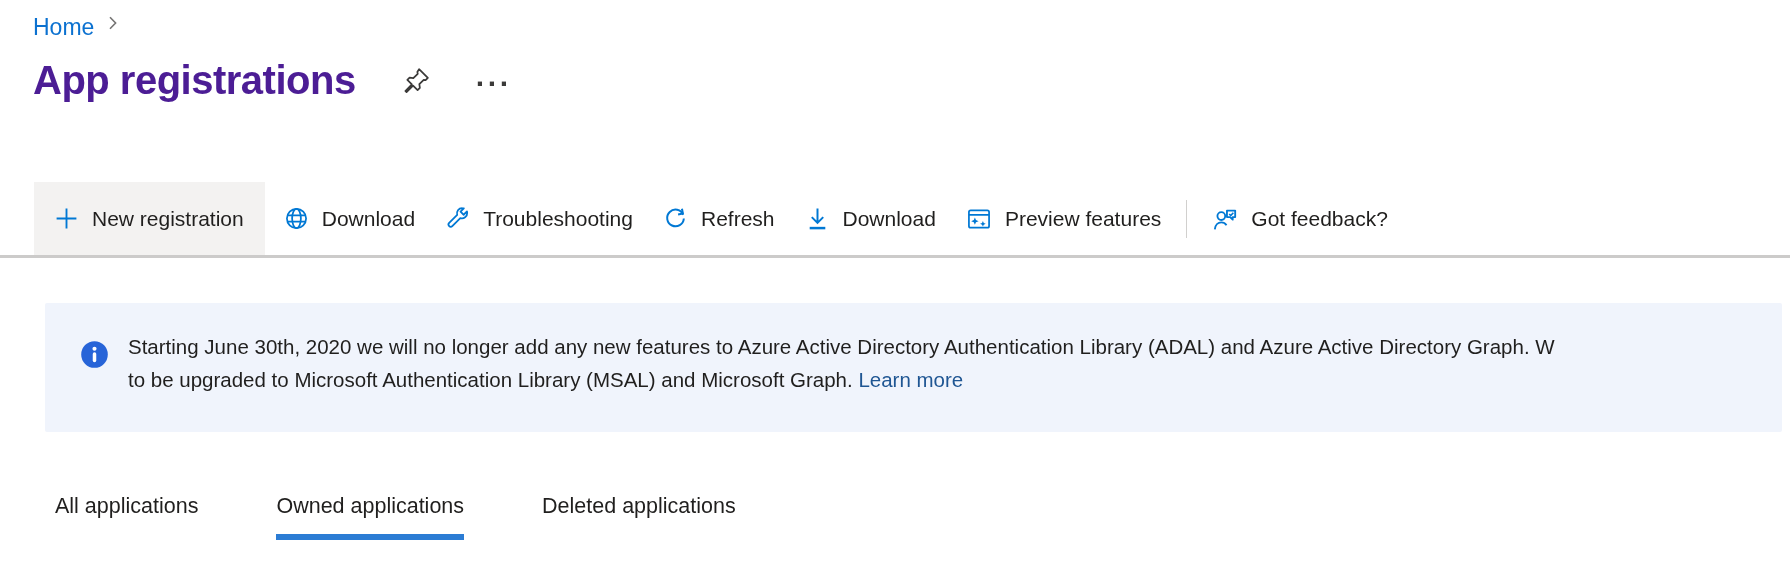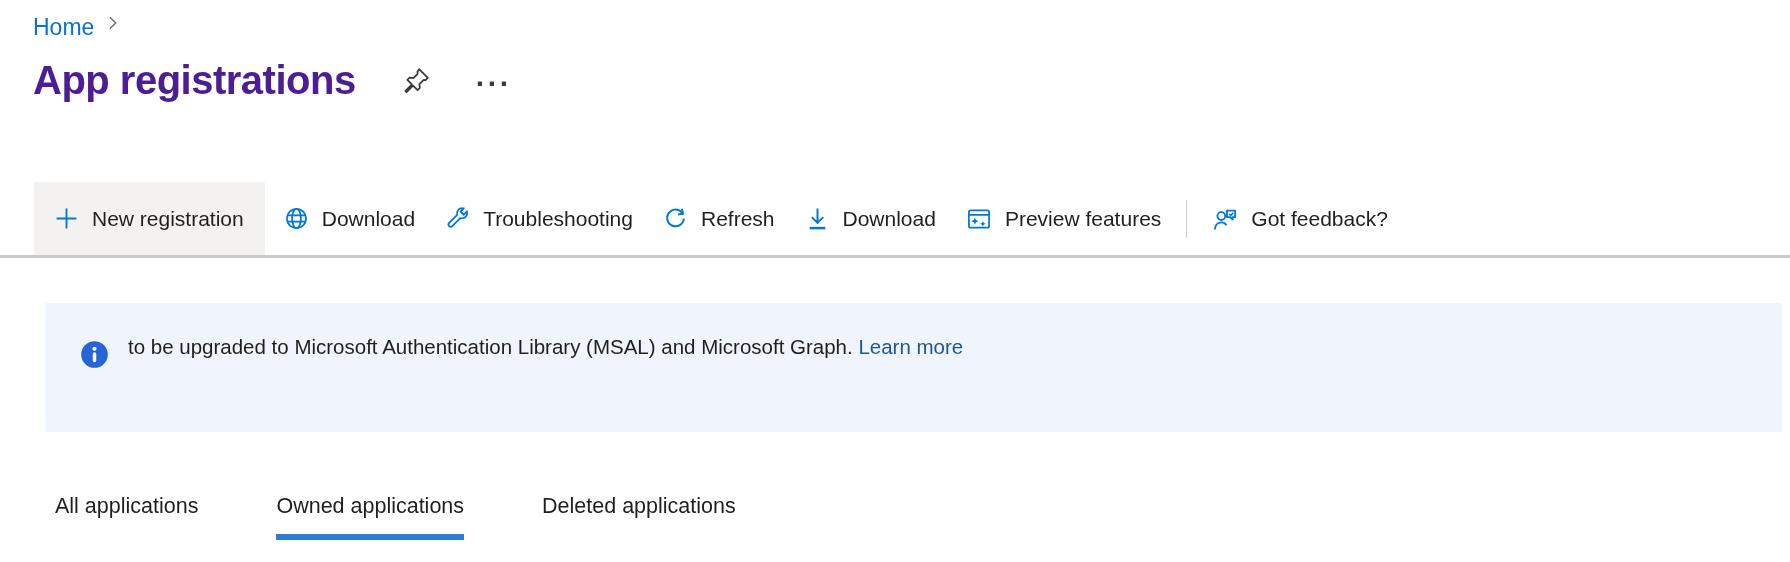--- a/index.html
+++ b/index.html
@@ -142,20 +142,21 @@
 
 <div class="banner">
   <span class="banner-icon">
     <svg width="29" height="29" viewBox="0 0 24 24">
       <circle cx="12" cy="12" r="11" fill="#2764d8"></circle>
       <circle cx="12" cy="7.2" r="1.7" fill="#ffffff"></circle>
       <rect x="10.55" y="10.2" width="2.9" height="8.3" rx="1.45" fill="#ffffff"></rect>
     </svg>
   </span>
   <div class="banner-text">
+    <div class="banner-line1">Starting June 30th, 2020 we will no longer add any new features to Azure Active Directory Authentication Library (ADAL) and Azure Active Directory Graph. W</div>
     <div class="banner-line2">
       <span>to be upgraded to Microsoft Authentication Library (MSAL) and Microsoft Graph. </span><a class="learn-more">Learn more</a>
     </div>
   </div>
 </div>
 
 <div class="tabs">
   <div class="tab">All applications</div>
   <div class="tab selected">Owned applications</div>
   <div class="tab">Deleted applications</div>

